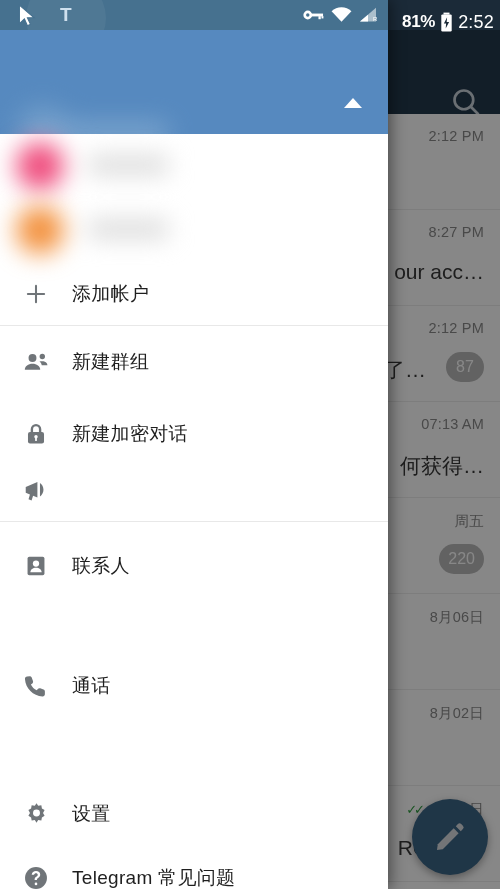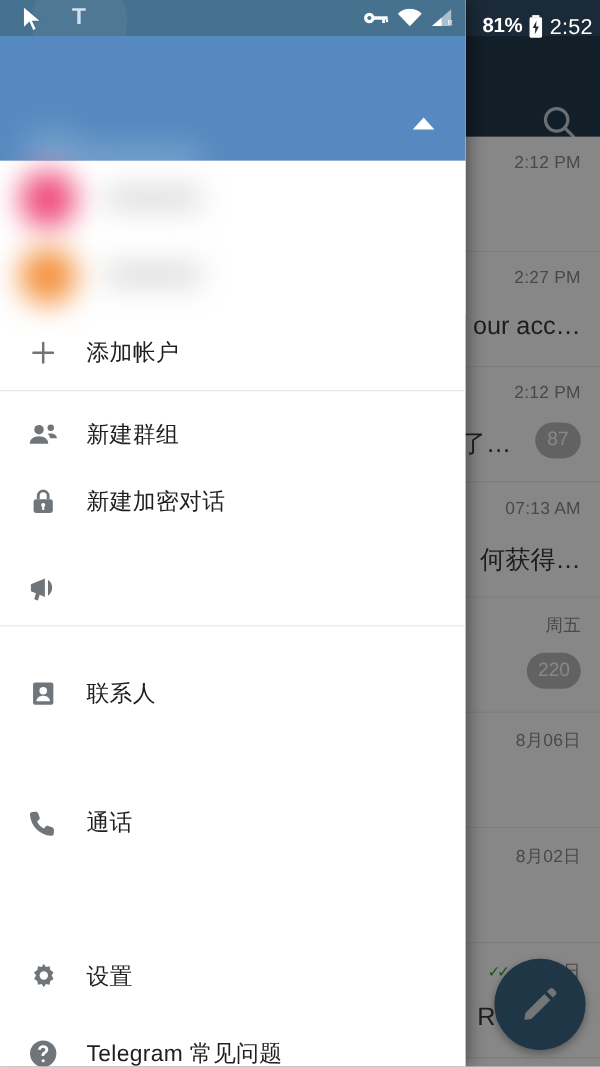--- a/index.html
+++ b/index.html
@@ -141,21 +141,21 @@
       </div>
     </div>
 
     <div id="chat-list">
       <div class="chat-row">
 
         <span class="chat-time">2:12 PM</span>
         <span class="chat-preview"></span>
       </div>
       <div class="chat-row">
-        <span class="chat-time">2:27 PM</span>
+        <span class="chat-time">8:27 PM</span>
         <span class="chat-preview">our acc…</span>
       </div>
       <div class="chat-row">
         <span class="chat-time">2:12 PM</span>
         <span class="chat-preview" style="right:74px">了…</span>
         <span class="chat-badge">87</span>
       </div>
       <div class="chat-row">
         <span class="chat-time">07:13 AM</span>
         <span class="chat-preview">何获得…</span>
@@ -246,21 +246,21 @@
         <svg width="28" height="28" viewBox="0 0 24 24" fill="#707579">
           <circle cx="9" cy="8.6" r="3.4"></circle>
           <path d="M2.4 18.6c0-3.2 3-5.2 6.6-5.2s6.6 2 6.6 5.2z"></path>
           <circle cx="17.4" cy="7.3" r="2.3"></circle>
           <path d="M17.4 11.3c2.4 0 4.4 1.4 4.4 3.4h-4.9c-.2-1.4-.9-2.5-1.9-3.2.7-.15 1.5-.2 2.4-.2z"></path>
         </svg>
       </span>
       <span class="mi-label">新建群组</span>
     </div>
 
-    <div class="menu-item" style="top:386px">
+    <div class="menu-item" style="top:402px">
       <span class="mi-icon">
         <svg width="26" height="26" viewBox="0 0 24 24" fill="#707579">
           <path d="M7.1 10.2V7.6a4.9 4.9 0 0 1 9.8 0v2.6h-2.2V7.6a2.7 2.7 0 0 0-5.4 0v2.6z"></path>
           <rect x="4.6" y="10.2" width="14.8" height="10.6" rx="1.9"></rect>
           <circle cx="12" cy="14.6" r="1.6" fill="#fff"></circle>
           <rect x="11.2" y="15.3" width="1.6" height="3.1" fill="#fff"></rect>
         </svg>
       </span>
       <span class="mi-label">新建加密对话</span>
     </div>
@@ -269,21 +269,21 @@
       <span class="mi-icon">
         <svg width="28" height="28" viewBox="0 0 24 24" fill="#707579">
           <path d="M3.2 9.4 L13.2 5.2 v13.2 L9.5 16.9 L8.2 21 L5.6 20 L6.8 15.8 L3.2 14.4 Z"></path>
           <path d="M15.4 6.1 v11.4 c1.8-1.2 3-3.3 3-5.7 s-1.2-4.5-3-5.7z"></path>
         </svg>
       </span>
     </div>
 
     <div class="divider" style="top:521px"></div>
 
-    <div class="menu-item" style="top:546px">
+    <div class="menu-item" style="top:534px">
       <span class="mi-icon">
         <svg width="26" height="26" viewBox="0 0 24 24" fill="#707579">
           <rect x="4.2" y="3.4" width="15.6" height="17.2" rx="1.6"></rect>
           <circle cx="12" cy="9.8" r="2.9" fill="#fff"></circle>
           <path d="M6.8 17.8c0-2.6 2.4-4.2 5.2-4.2s5.2 1.6 5.2 4.2z" fill="#fff"></path>
         </svg>
       </span>
       <span class="mi-label">联系人</span>
     </div>
 

